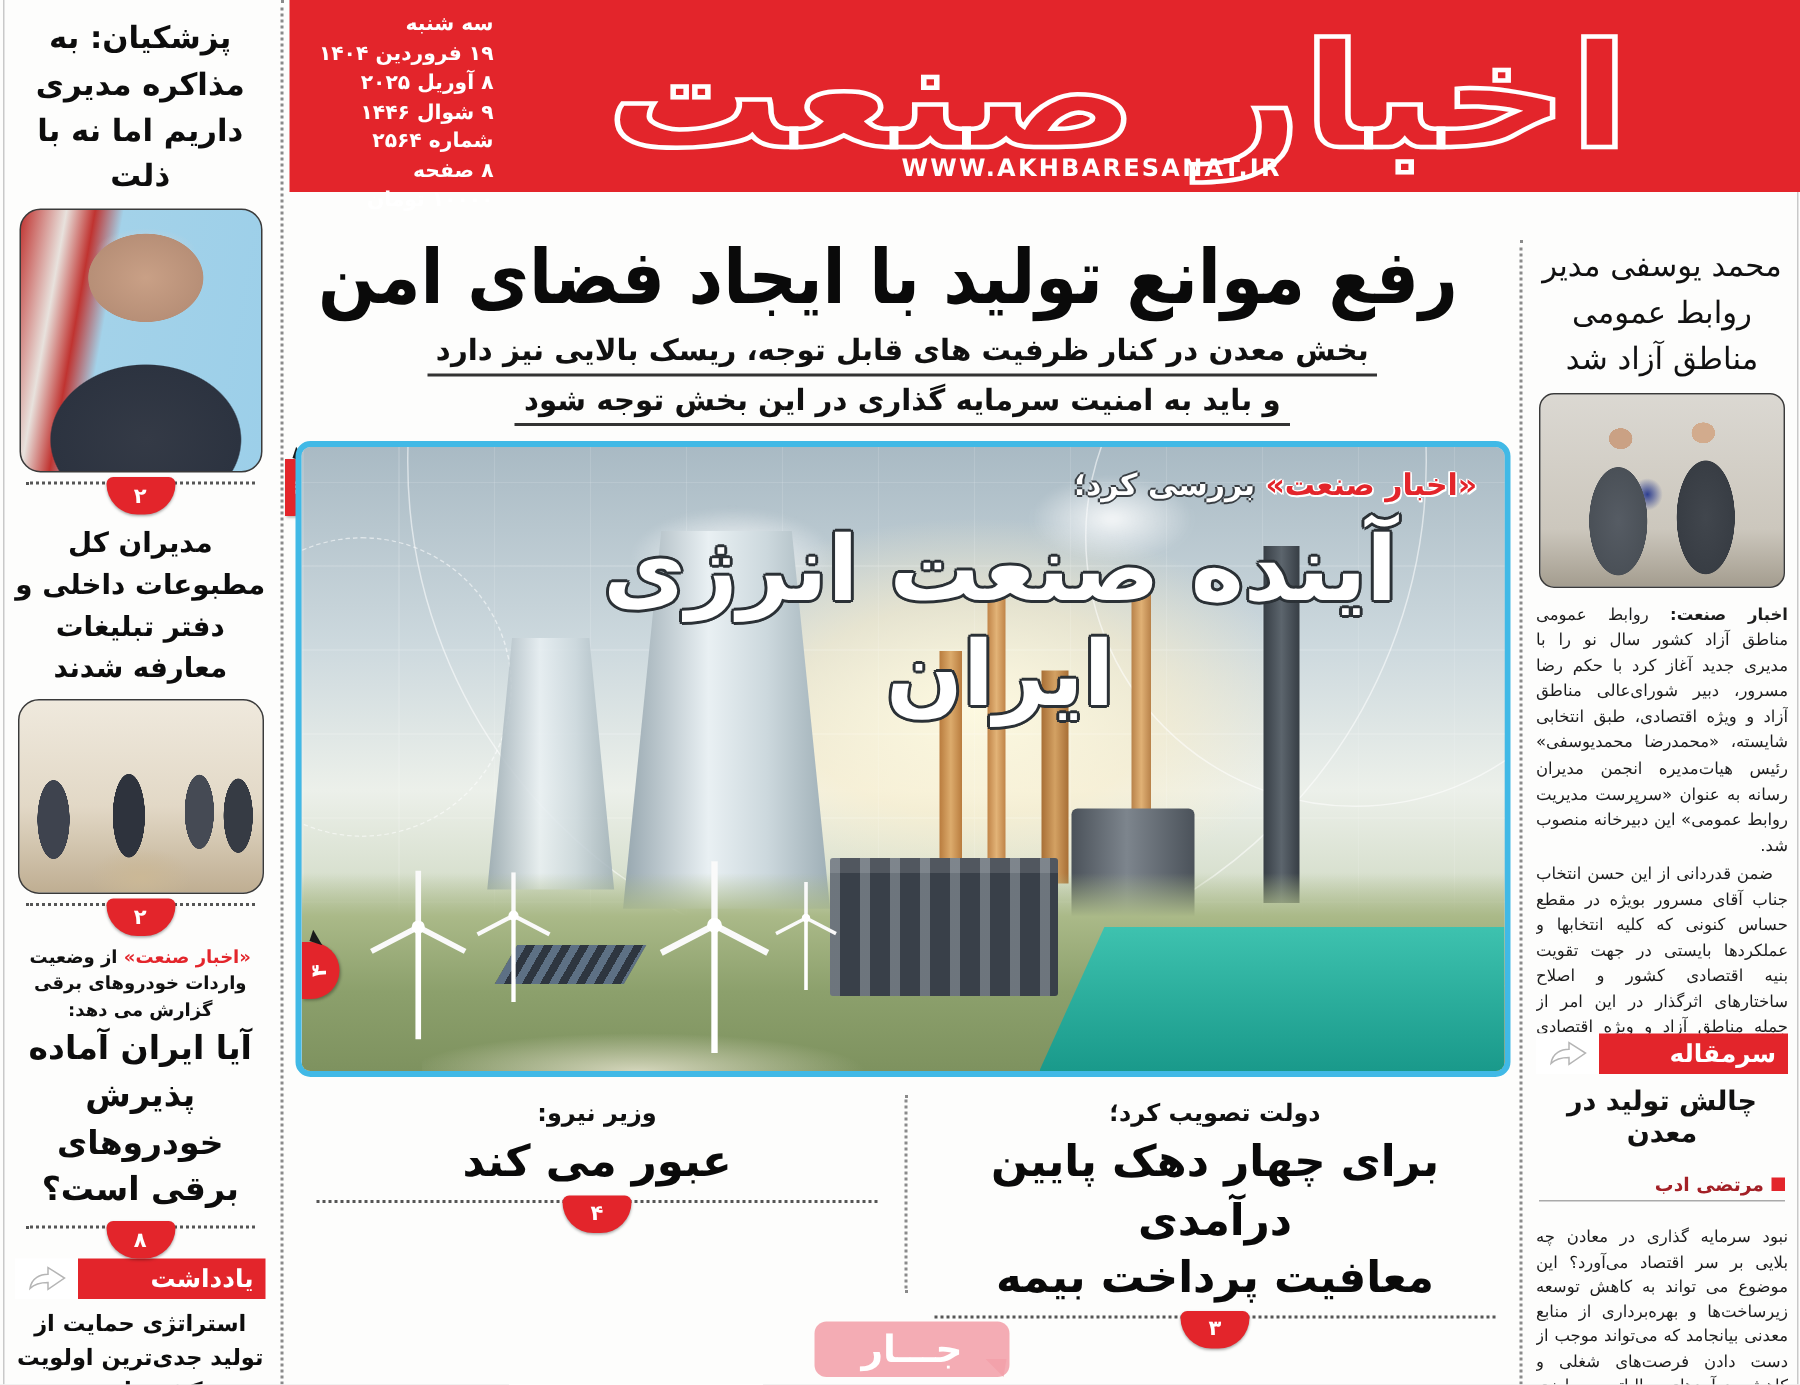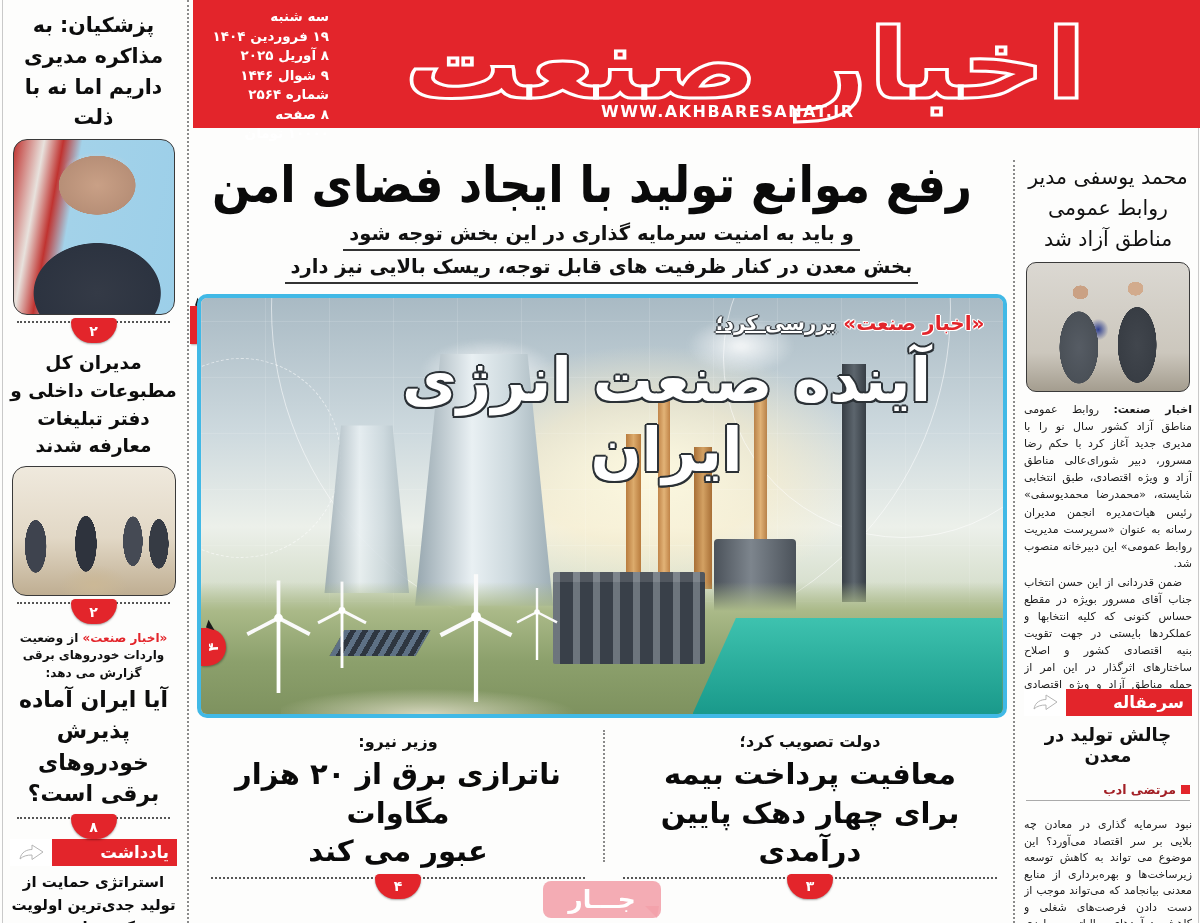--- a/index.html
+++ b/index.html
@@ -151,36 +151,36 @@
     clip-path: polygon(14% 0%, 100% 0%, 100% 100%, 0% 100%); }
   .turbine { position: absolute; }
   .tb-1 { left: 5%;  bottom: 5%;  width: 75px; height: 125px; }
   .tb-2 { left: 14%; bottom: 11%; width: 58px; height: 96px; }
   .tb-3 { left: 29%; bottom: 3%;  width: 86px; height: 142px; }
   .tb-4 { left: 39%; bottom: 13%; width: 48px; height: 80px; }
   .feature-kicker { position: absolute; top: 13px; right: 18px; font-size: 20px; font-weight: bold; }
   .feature-kicker .fk-brand { color: #e3252b;
     text-shadow: 1px 0 #fff, -1px 0 #fff, 0 1px #fff, 0 -1px #fff, 1px 1px #fff, -1px -1px #fff; }
   .feature-kicker .fk-rest { color: #fff;
-    text-shadow: 1.5px 0 #3a3f44, -1.5px 0 #3a3f44, 0 1.5px #3a3f44, 0 -1.5px #3a3f44; text-decoration: underline; }
+    text-shadow: 1.5px 0 #3a3f44, -1.5px 0 #3a3f44, 0 1.5px #3a3f44, 0 -1.5px #3a3f44; }
   .feature-title { position: absolute; top: 47px; right: 36px; width: 600px; text-align: center;
     font-size: 60px; font-weight: bold; color: #fff; letter-spacing: -1px;
     text-shadow: 2px 0 #2b3136, -2px 0 #2b3136, 0 2px #2b3136, 0 -2px #2b3136,
                  1.5px 1.5px #2b3136, -1.5px 1.5px #2b3136, 1.5px -1.5px #2b3136, -1.5px -1.5px #2b3136; }
   .feature-edge-badge { top: 330px; }
 
   
   .bottom-row { display: flex; margin-top: 10px; height: 136px; }
   .bottom-article { width: 406px; text-align: center; padding-top: 4px; }
   .bottom-kicker { font-size: 16px; font-weight: bold; }
   .bottom-headline { font-size: 29px; font-weight: bold; line-height: 1.33; margin-top: 4px; color: #0a0a0a; }
   .bottom-divider { border-left: 2px dotted #8a8a8a; margin: 2px 2px; }
 
   
-  .watermark { position: absolute; left: 543px; top: 881px; width: 118px; height: 37px;
+  .watermark { position: absolute; left: 543px; top: 881px; width: 130px; height: 37px;
     background: rgba(242,160,170,.88); border-radius: 8px; display: flex; align-items: center;
     justify-content: center; color: #fff; font-weight: bold; font-size: 25px; z-index: 5; }
   .watermark::after { content: ""; position: absolute; right: 2px; bottom: -12px;
     border: 12px solid rgba(0,0,0,0); border-top-color: rgba(242,160,170,.88); border-right-width: 2px; }
 </style>
 </head>
 <body>
 
 <div id="paper">
   <div class="page-edge edge-l"></div>
@@ -235,22 +235,22 @@
           </svg>
       </div>
     </div>
     <div class="sb-headline" style="font-size:15px; line-height:1.5; margin:5px 0 5px;">استراتژی حمایت از تولید جدی‌ترین اولویت کشور است</div>
 
   </div>
 
   <div class="center" style="position:absolute;">
     <div class="lead-headline">رفع موانع تولید با ایجاد فضای امن</div>
     <div class="lead-subhead">
+      <div class="sub-line">بخش معدن در کنار ظرفیت های قابل توجه، ریسک بالایی نیز دارد</div>
       <div class="sub-line">و باید به امنیت سرمایه گذاری در این بخش توجه شود</div>
-      <div class="sub-line">بخش معدن در کنار ظرفیت های قابل توجه، ریسک بالایی نیز دارد</div>
     </div>
     <div class="edge-badge lead-edge-badge">
       <span>۳</span>
     </div>
 
     <div class="feature-frame">
       <div class="scene">
         <div class="scene-sky"></div>
         <div class="scene-glow"></div>
         <div class="scene-grid"></div>
@@ -308,33 +308,32 @@
       <div class="feature-title">آینده صنعت انرژی ایران</div>
       <div class="edge-badge feature-edge-badge">
         <span>۴</span>
       </div>
     </div>
 
     <div class="bottom-row">
       <div class="bottom-article">
         <div class="bottom-kicker">دولت تصویب کرد؛</div>
         <div class="bottom-headline">
+          <div>برای چهار دهک پایین درآمدی</div>
           <div>معافیت پرداخت بیمه</div>
-          <div>برای چهار دهک پایین درآمدی</div>
         </div>
         <div class="badge-row">
           <div class="dot-line"></div>
           <div class="page-badge">۳</div>
         </div>
       </div>
       <div class="bottom-divider"></div>
       <div class="bottom-article">
         <div class="bottom-kicker">وزیر نیرو:</div>
         <div class="bottom-headline">
-          <div>ناترازی برق از ۲۰ هزار مگاوات</div>
           <div>عبور می کند</div>
         </div>
         <div class="badge-row">
           <div class="dot-line"></div>
           <div class="page-badge">۴</div>
         </div>
       </div>
     </div>
   </div>
 

